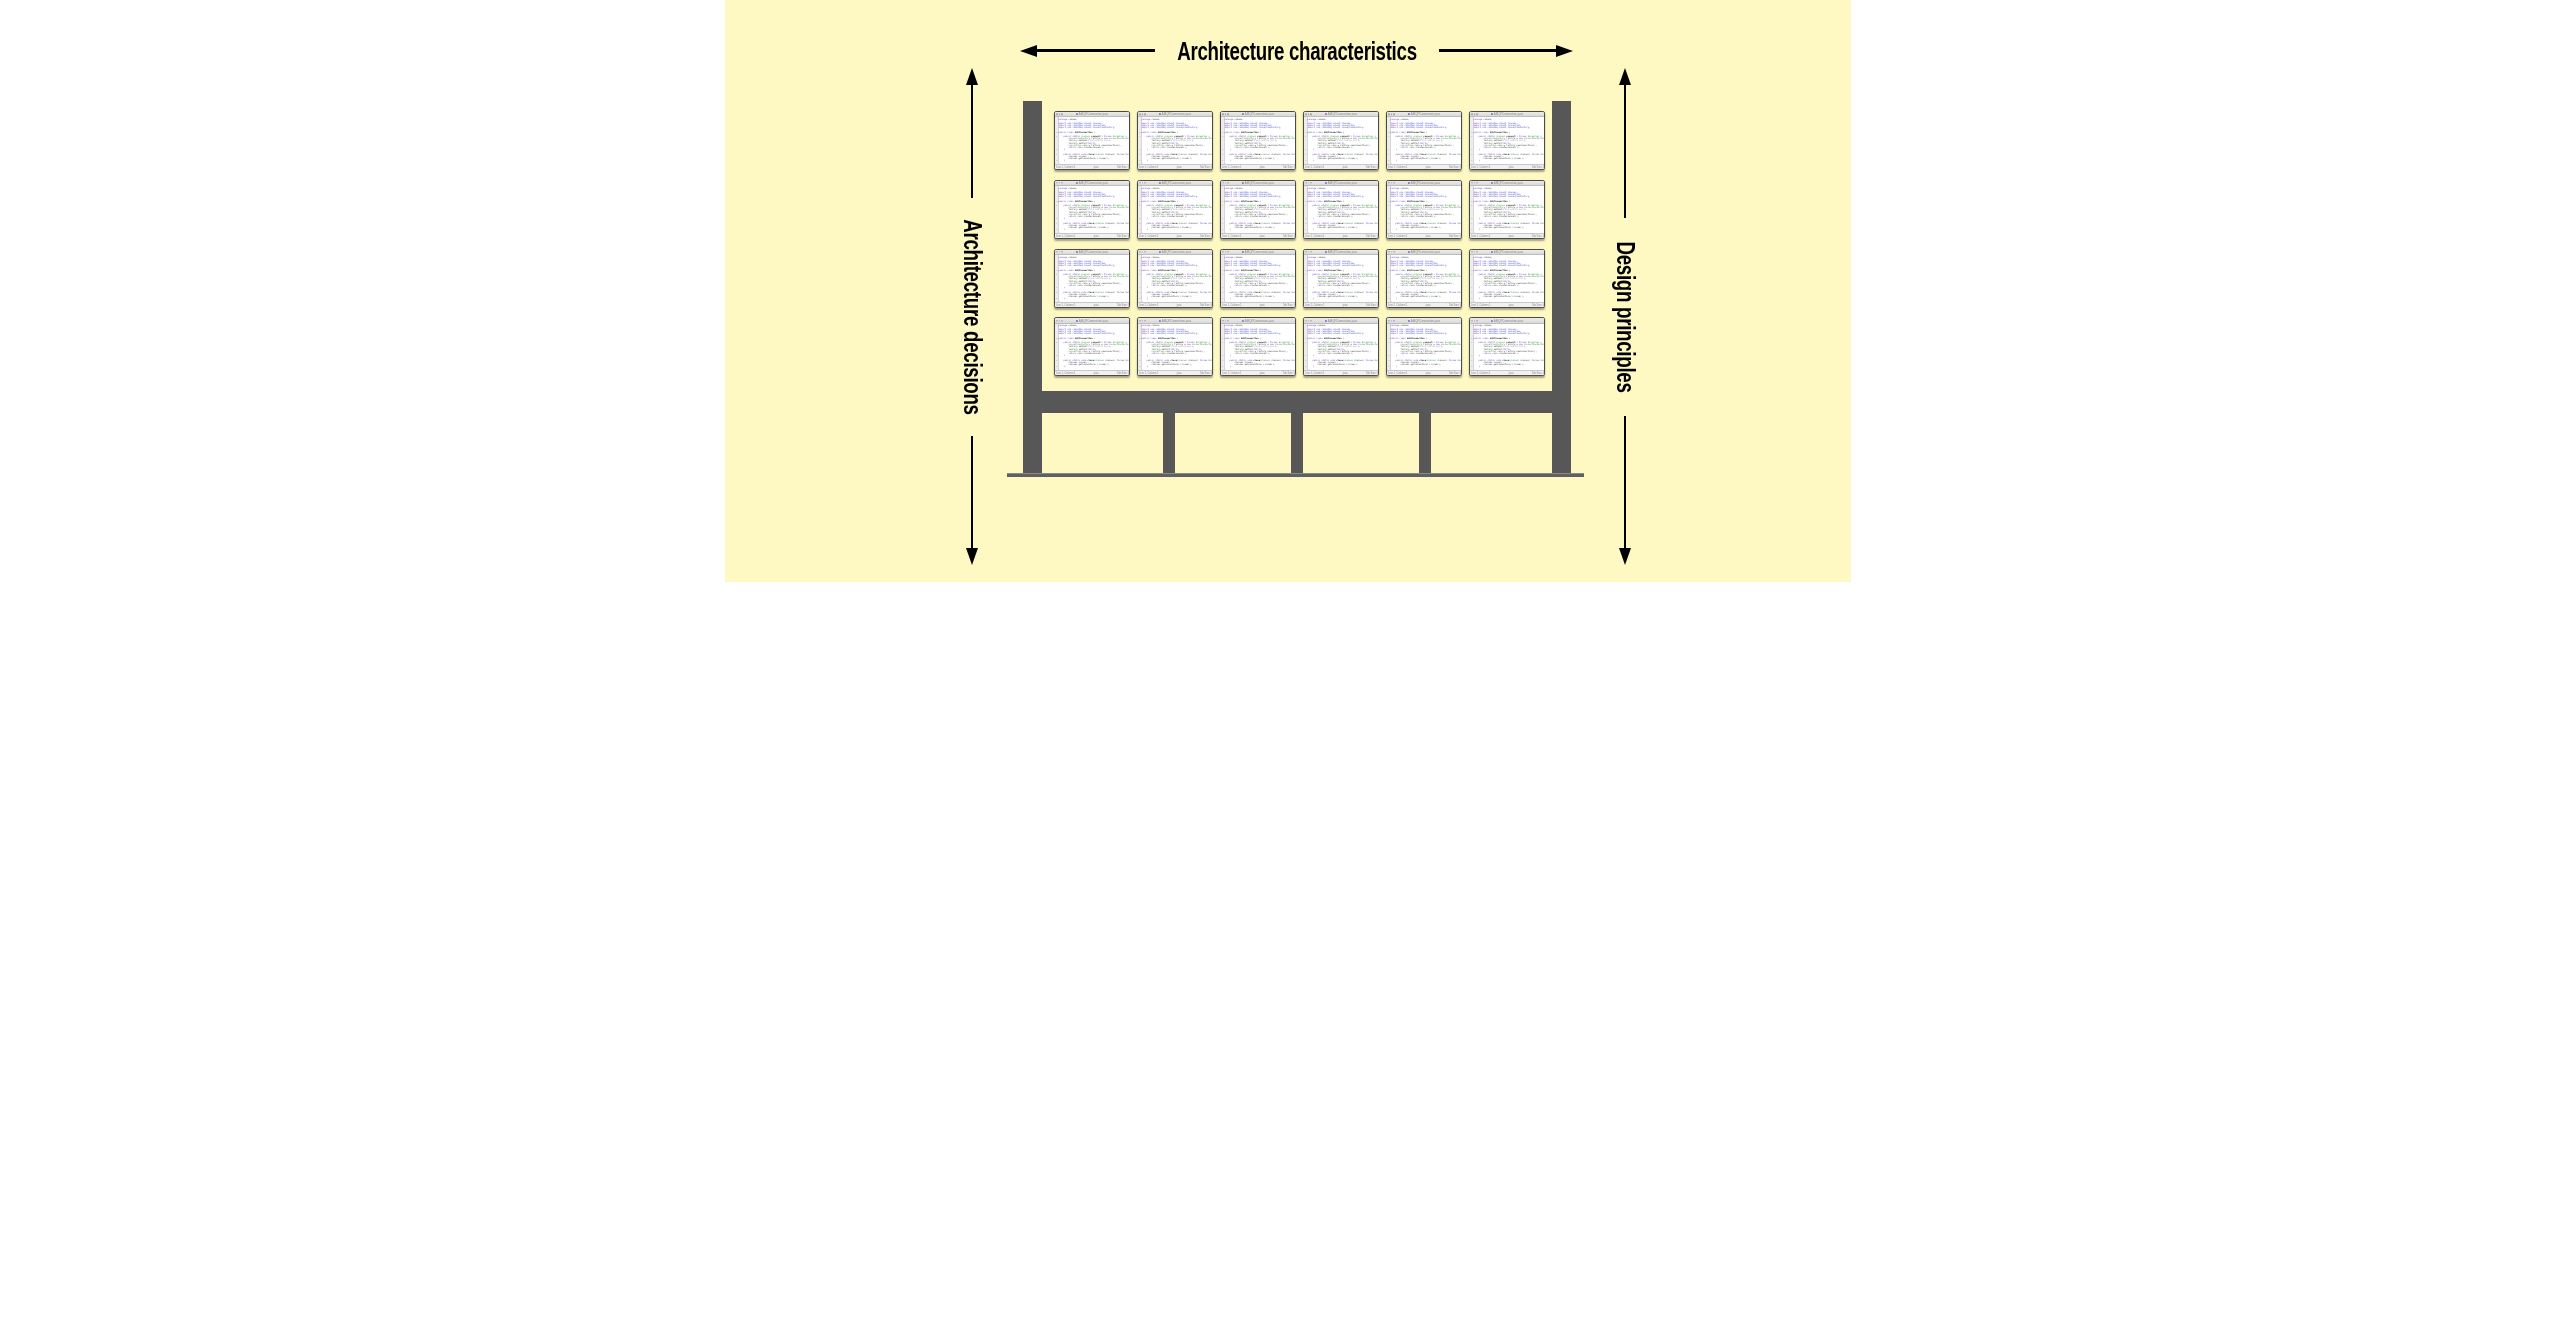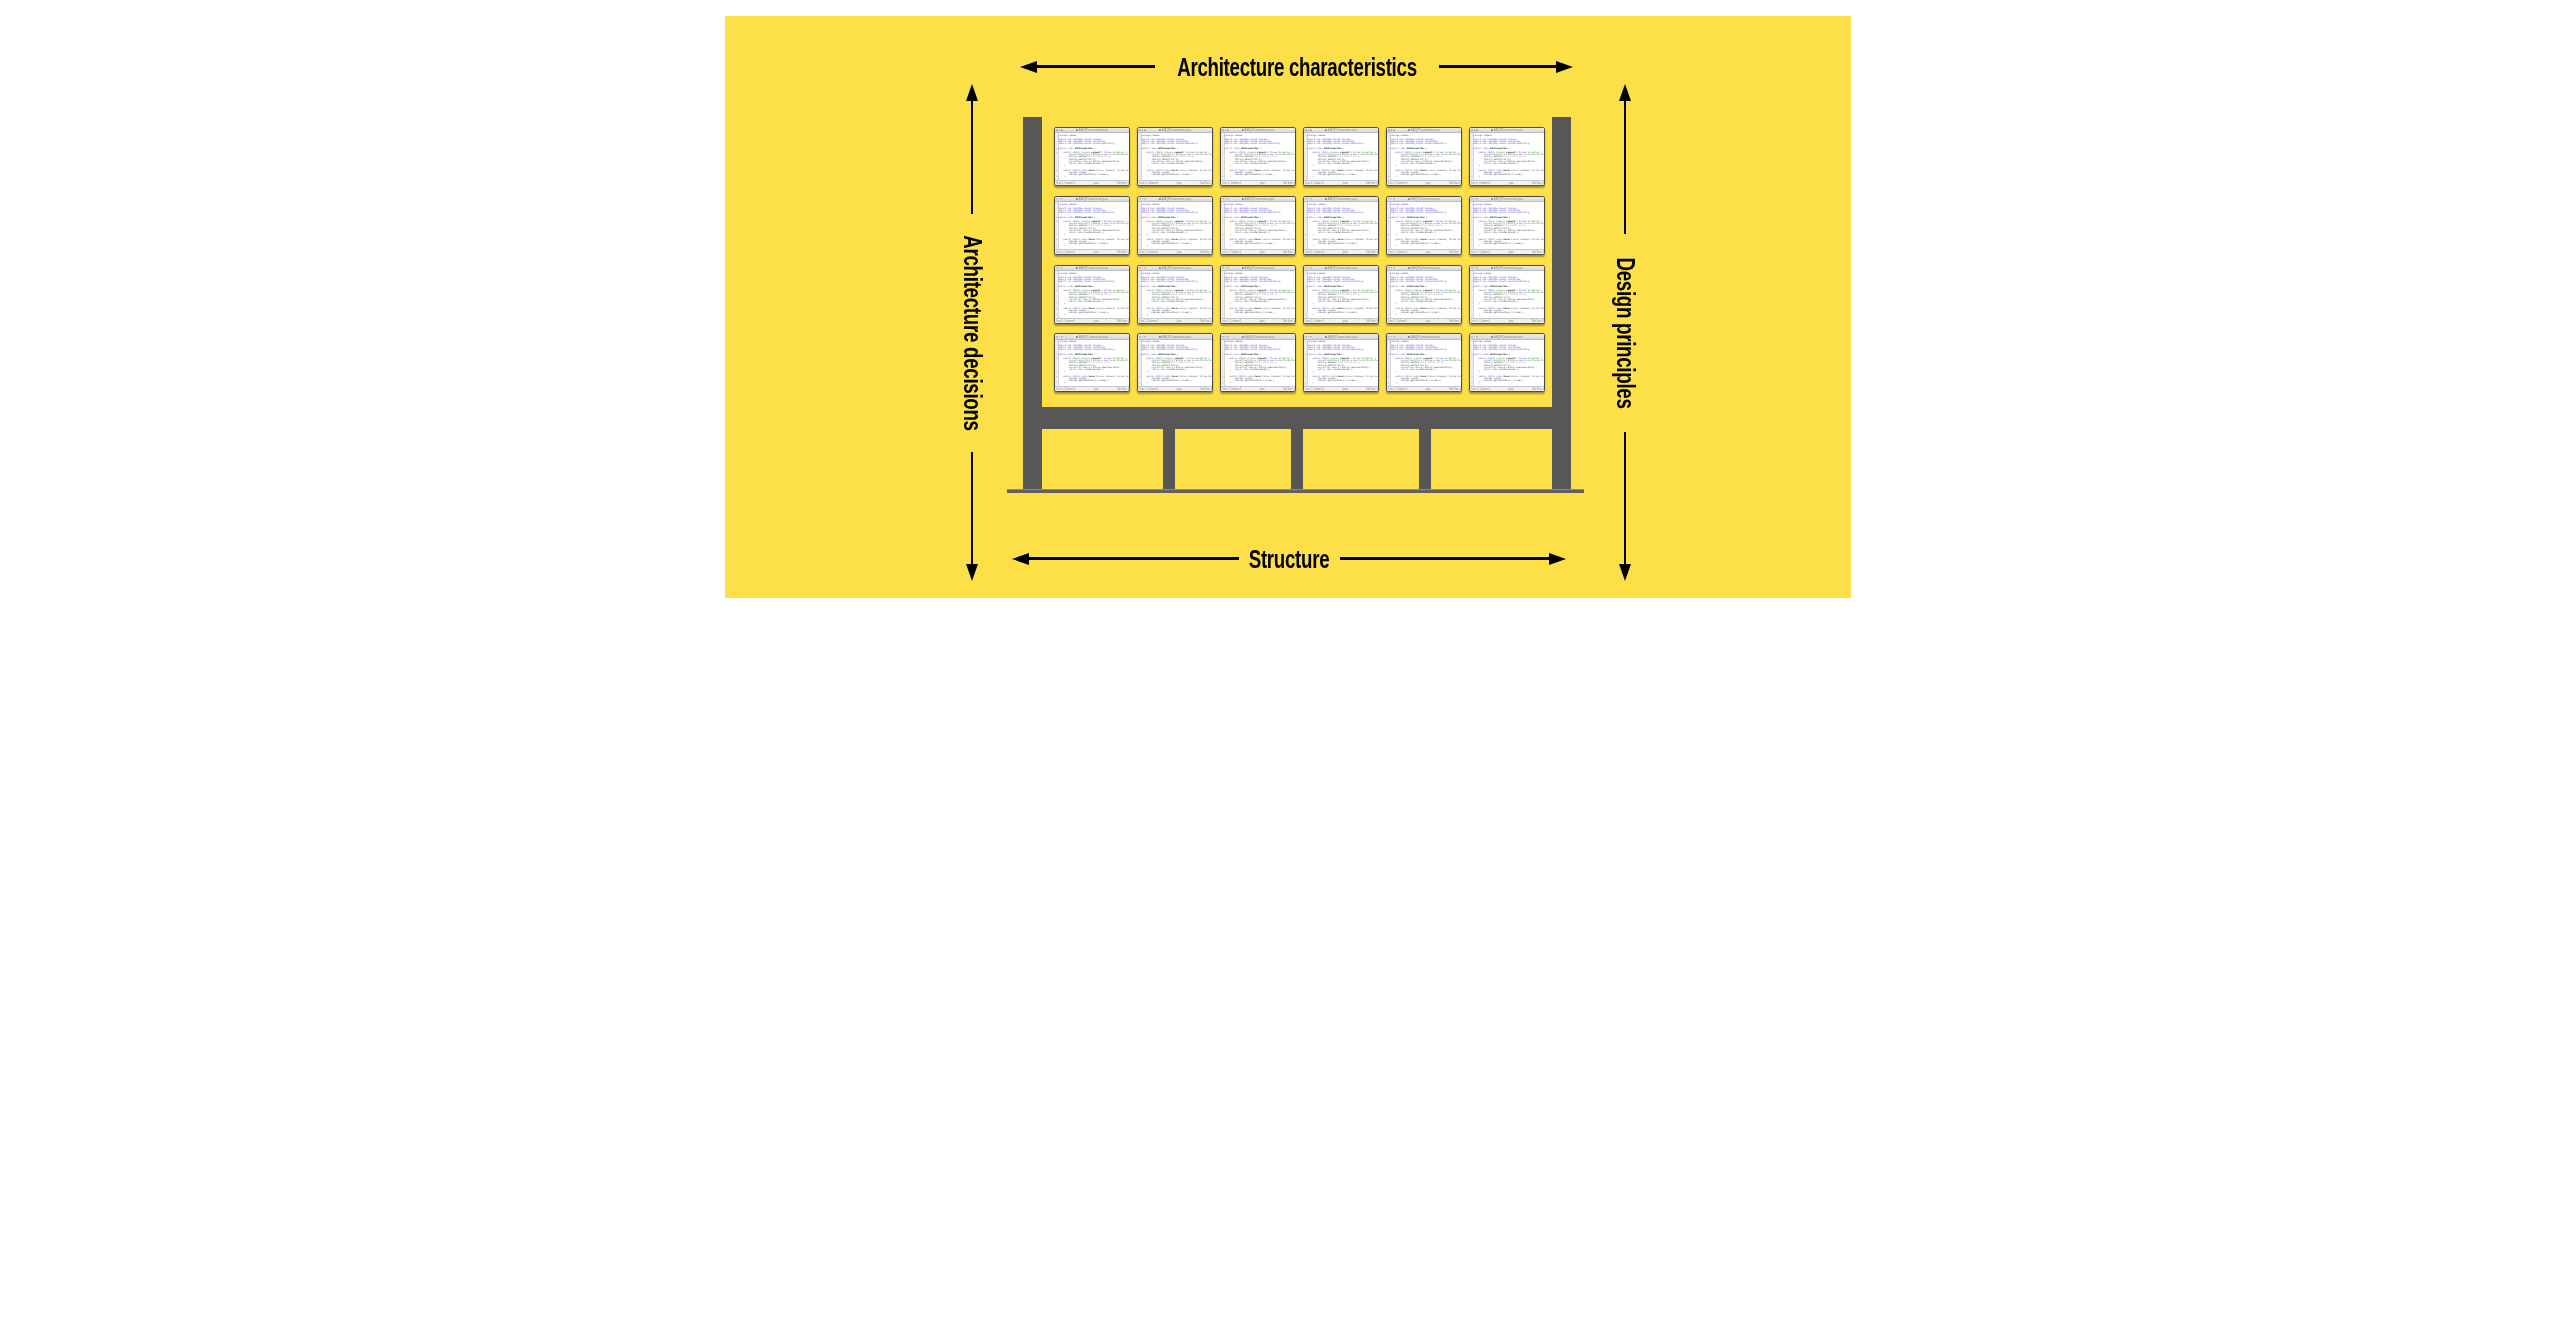--- a/index.html
+++ b/index.html
@@ -1,16 +1,16 @@
 <!DOCTYPE html>
 <html style="font-size:11.5px"><head>
 <meta charset="utf-8">
 <style>
   html,body{margin:0;padding:0;background:#ffffff;}
-  .stage{position:relative;width:1126px;height:582px;margin:16px auto;background:#fde047;overflow:hidden;
+  .stage{position:relative;width:1126px;height:582px;margin:0 auto;background:#fef9c3;overflow:hidden;
          font-family:"Liberation Sans",sans-serif;}
 
   
   .arrow{position:absolute;display:flex;align-items:center;}
   .arrow.h{flex-direction:row;}
   .arrow.v{flex-direction:column;}
   .seg{background:#000;flex:1 1 auto;}
   .arrow.h .seg{height:2.9px;}
   .arrow.v .seg{width:2.9px;}
   .ah{width:0;height:0;flex:0 0 auto;}
@@ -81,29 +81,20 @@
   <div class="arrow h" id="arrow-top">
     <div class="ah left"></div>
     <div class="seg"></div>
     <div class="hlabel">
       <span class="lbl-inner">Architecture characteristics</span>
     </div>
     <div class="seg"></div>
     <div class="ah right"></div>
   </div>
 
-  <div class="arrow h" id="arrow-bottom">
-    <div class="ah left"></div>
-    <div class="seg"></div>
-    <div class="hlabel">
-      <span class="lbl-inner">Structure</span>
-    </div>
-    <div class="seg"></div>
-    <div class="ah right"></div>
-  </div>
 
   <div class="arrow v" id="arrow-left">
     <div class="ah up"></div>
     <div class="seg"></div>
     <div class="vlabel">
       <span class="lbl-inner">Architecture decisions</span>
     </div>
     <div class="seg"></div>
     <div class="ah down"></div>
   </div>

